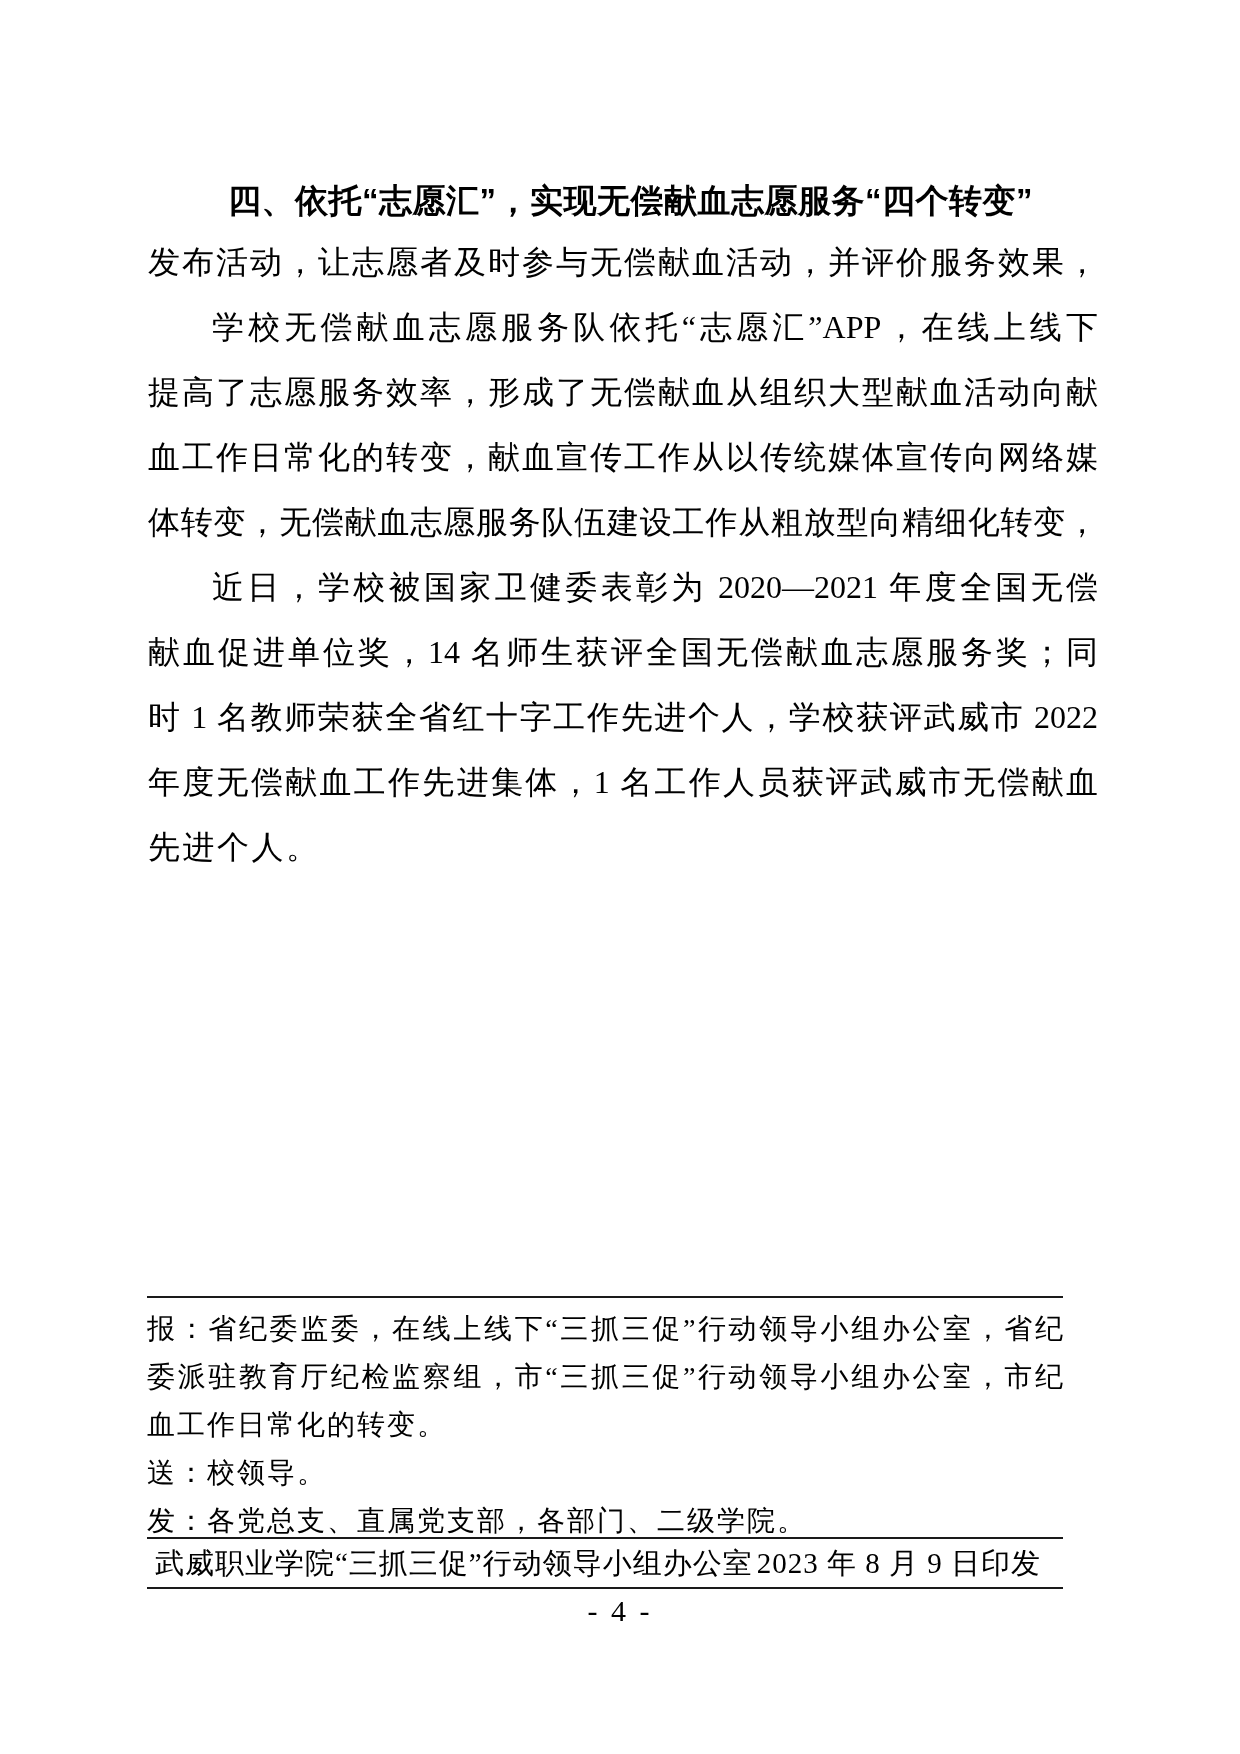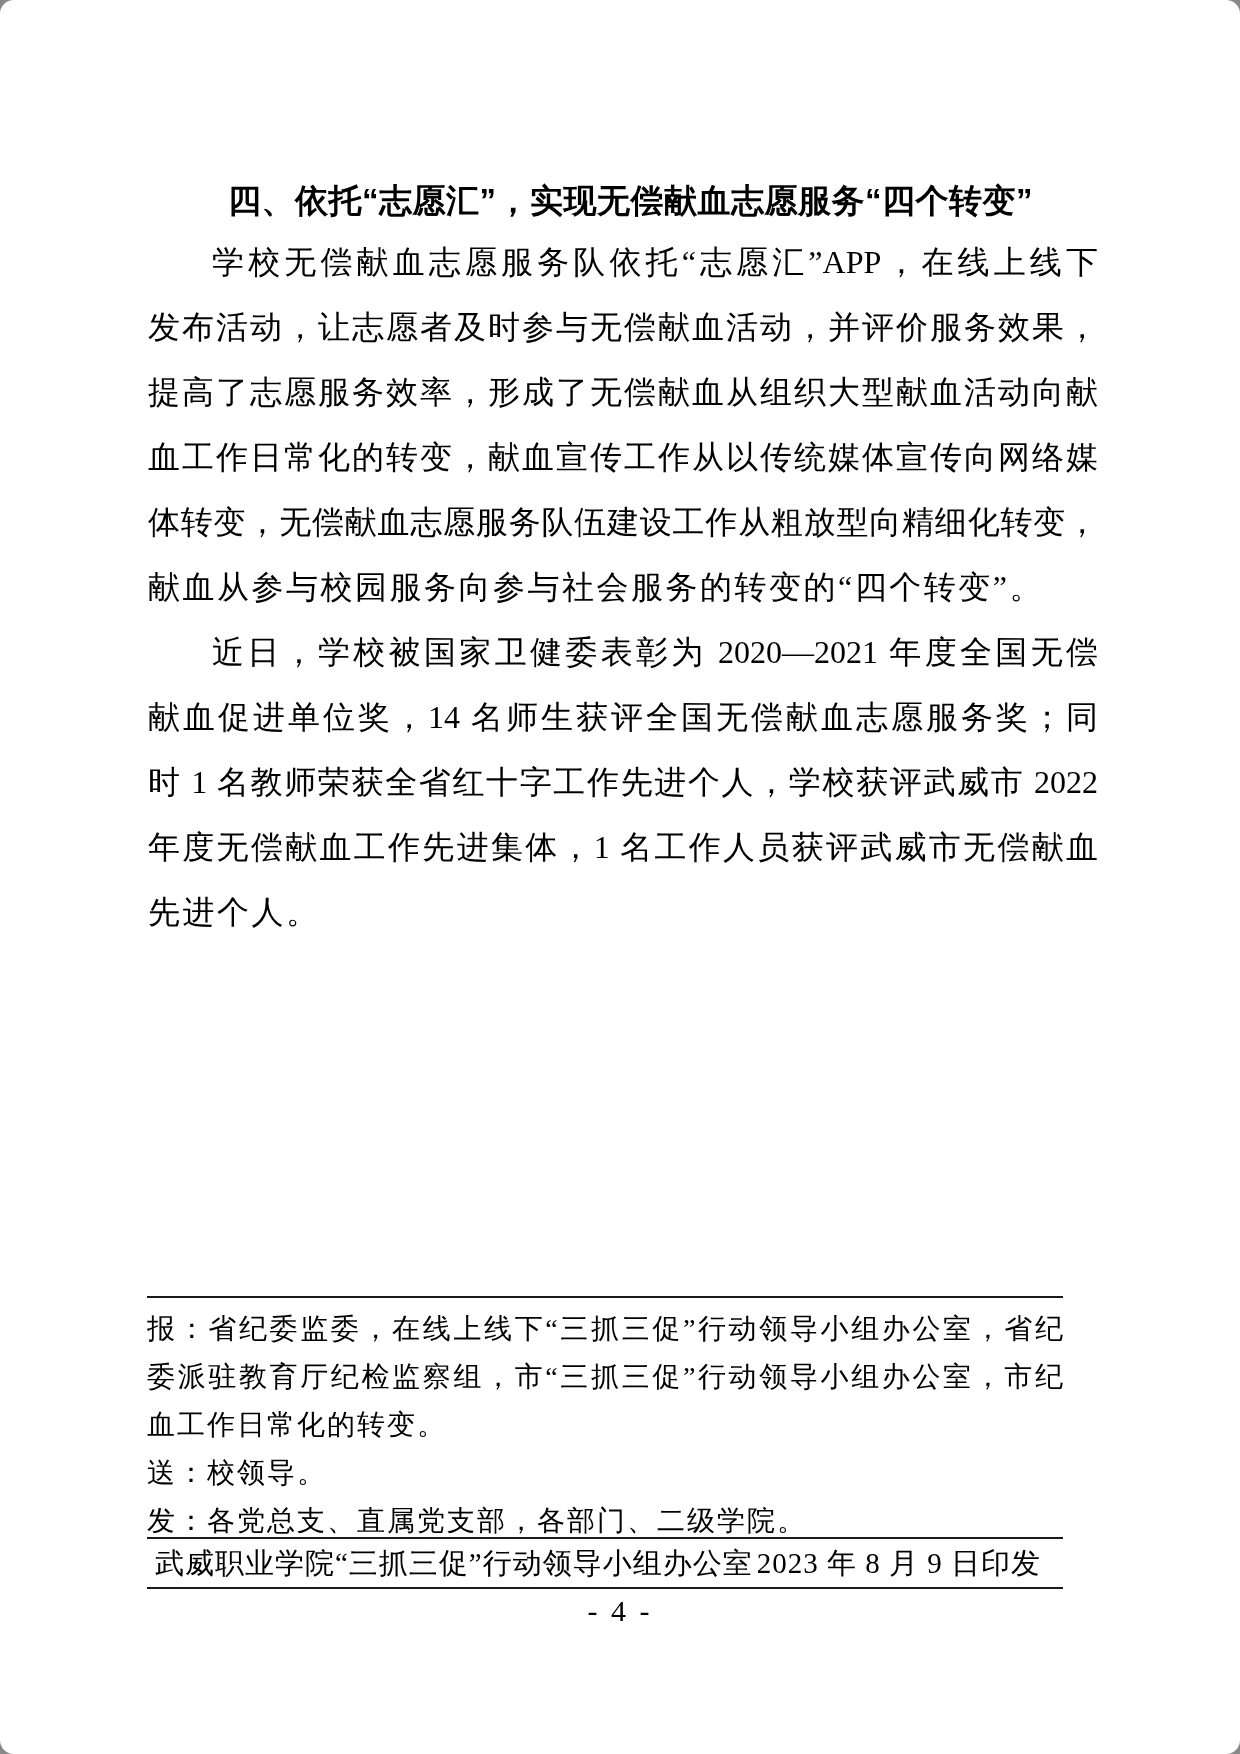--- a/index.html
+++ b/index.html
@@ -4,21 +4,20 @@
 <style>
   html,body { margin:0; padding:0; background:#888; }
   .page {
     position:relative;
     width:1240px; height:1754px;
     margin:0 auto;
     background:#ffffff;
     color:#000;
     font-family:"Liberation Serif","DejaVu Serif",serif;
     overflow:hidden;
-    border-radius:14px;
   }
 
   
   .heading {
     position:absolute;
     top:180px; left:148px; width:960px;
     margin:0;
     box-sizing:border-box;
     padding-left:80px;
     font-family:"Liberation Sans","DejaVu Sans",sans-serif;
@@ -102,26 +101,25 @@
   }
 </style>
 </head>
 <body>
 
 <div class="page">
 
   <h1 class="heading">四、依托“志愿汇”，实现无偿献血志愿服务“四个转变”</h1>
 
   <div class="body-text">
+    <div class="bline">发布活动，让志愿者及时参与无偿献血活动，并评价服务效果，</div>
     <div class="bline first">学校无偿献血志愿服务队依托“志愿汇”APP，在线上线下</div>
-    <div class="bline">发布活动，让志愿者及时参与无偿献血活动，并评价服务效果，</div>
     <div class="bline">提高了志愿服务效率，形成了无偿献血从组织大型献血活动向献</div>
     <div class="bline">血工作日常化的转变，献血宣传工作从以传统媒体宣传向网络媒</div>
     <div class="bline">体转变，无偿献血志愿服务队伍建设工作从粗放型向精细化转变，</div>
-    <div class="bline end">献血从参与校园服务向参与社会服务的转变的“四个转变”。</div>
     <div class="bline first">近日，学校被国家卫健委表彰为 2020—2021 年度全国无偿</div>
     <div class="bline">献血促进单位奖，14 名师生获评全国无偿献血志愿服务奖；同</div>
     <div class="bline">时 1 名教师荣获全省红十字工作先进个人，学校获评武威市 2022</div>
     <div class="bline">年度无偿献血工作先进集体，1 名工作人员获评武威市无偿献血</div>
     <div class="bline end">先进个人。</div>
   </div>
 
   <div class="sep sep1"></div>
 
   <div class="notes">

